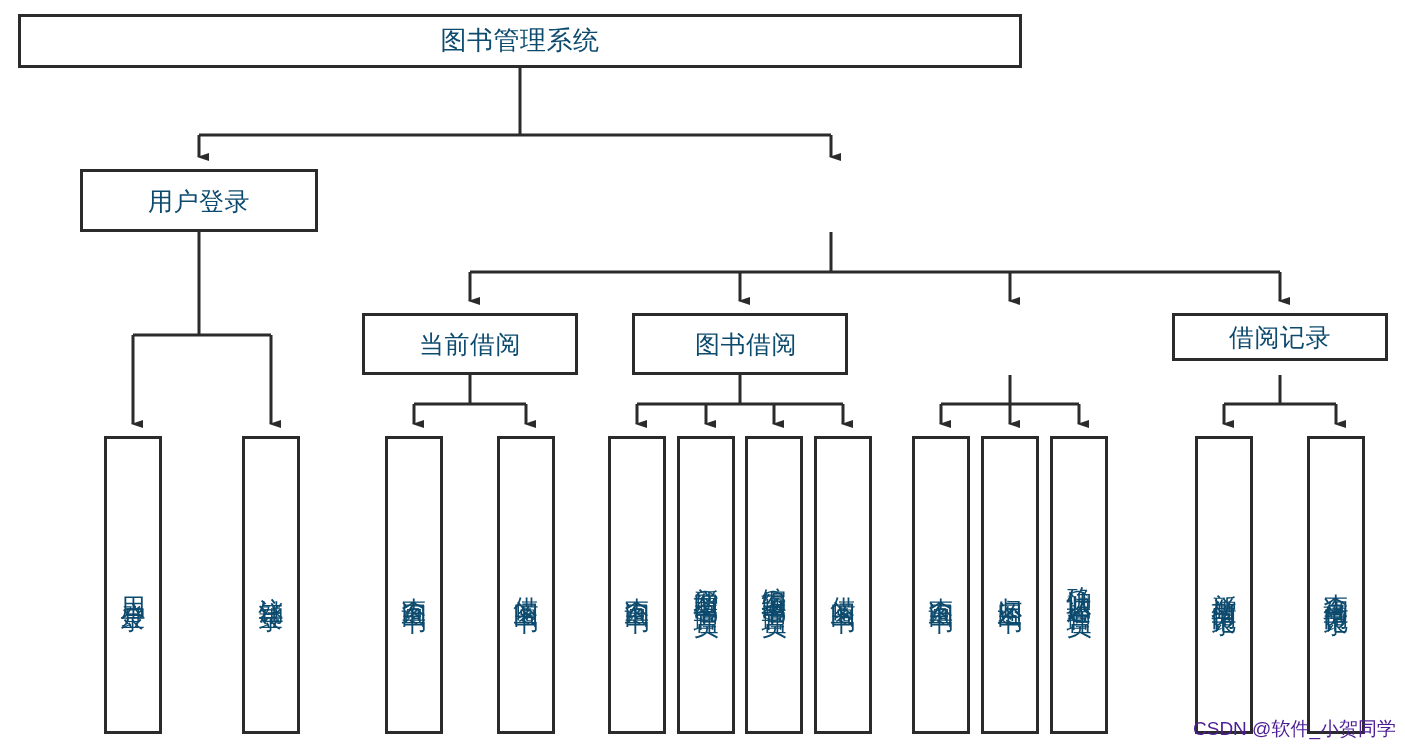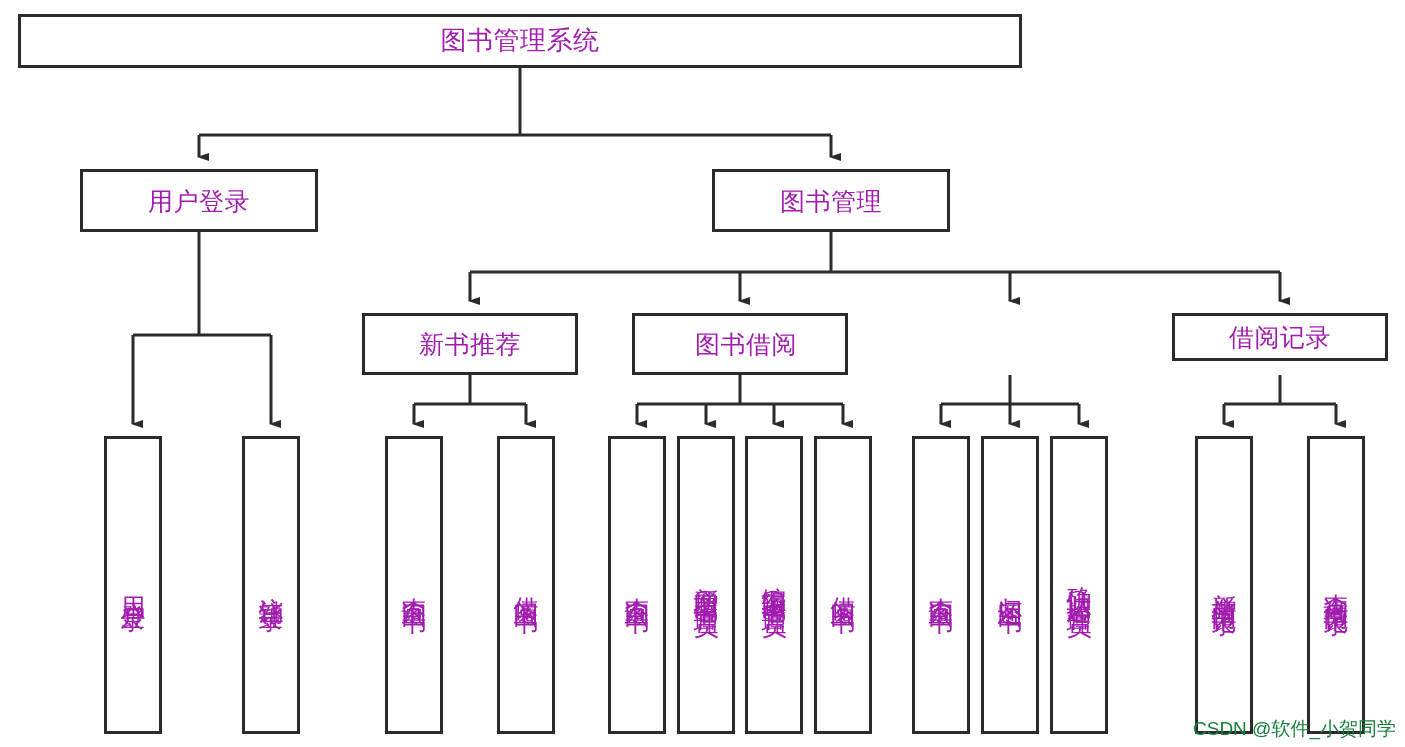--- a/index.html
+++ b/index.html
@@ -26,21 +26,21 @@
     pointer-events: none;
   }
   .node {
     position: absolute;
     box-sizing: border-box;
     background: #ffffff;
     border: 3px solid #2b2b2b;
     display: flex;
     align-items: center;
     justify-content: center;
-    color: #a21caf;
+    color: #0c4a6e;
     z-index: 2;
   }
   .node .lbl {
     display: block;
     line-height: 1.12;
     text-align: center;
     letter-spacing: 0.5px;
   }
   
   .node.h .lbl {
@@ -57,21 +57,21 @@
   .node.v .lbl {
     writing-mode: vertical-rl;
     text-orientation: upright;
     font-size: 25px;
     line-height: 1.0;
     letter-spacing: 4px;
     white-space: nowrap;
   }
   .watermark {
     position: absolute;
-    color: #15803d;
+    color: #4c1d95;
     font-size: 19px;
     white-space: nowrap;
     z-index: 3;
     font-family: "Liberation Sans", "DejaVu Sans", sans-serif;
   }
 </style>
 </head>
 <body>
 
 <div id="canvas">
@@ -126,26 +126,23 @@
     </g>
   </svg>
 
   <div class="node h root" style="left:18px; top:14px; width:1004px; height:54px;">
     <span class="lbl">图书管理系统</span>
   </div>
 
   <div class="node h" style="left:80px; top:169px; width:238px; height:63px;">
     <span class="lbl">用户登录</span>
   </div>
-  <div class="node h" style="left:712px; top:169px; width:238px; height:63px;">
-    <span class="lbl">图书管理</span>
-  </div>
 
   <div class="node h" style="left:362px; top:313px; width:216px; height:62px;">
-    <span class="lbl">新书推荐</span>
+    <span class="lbl">当前借阅</span>
   </div>
   <div class="node h" style="left:632px; top:313px; width:216px; height:62px;padding-left:12px;">
     <span class="lbl">图书借阅</span>
   </div>
   <div class="node h" style="left:1172px; top:313px; width:216px; height:48px;">
     <span class="lbl">借阅记录</span>
   </div>
 
   <div class="node v" style="left:104px; top:436px; width:58px; height:298px;">
     <span class="lbl">用户登录</span>

